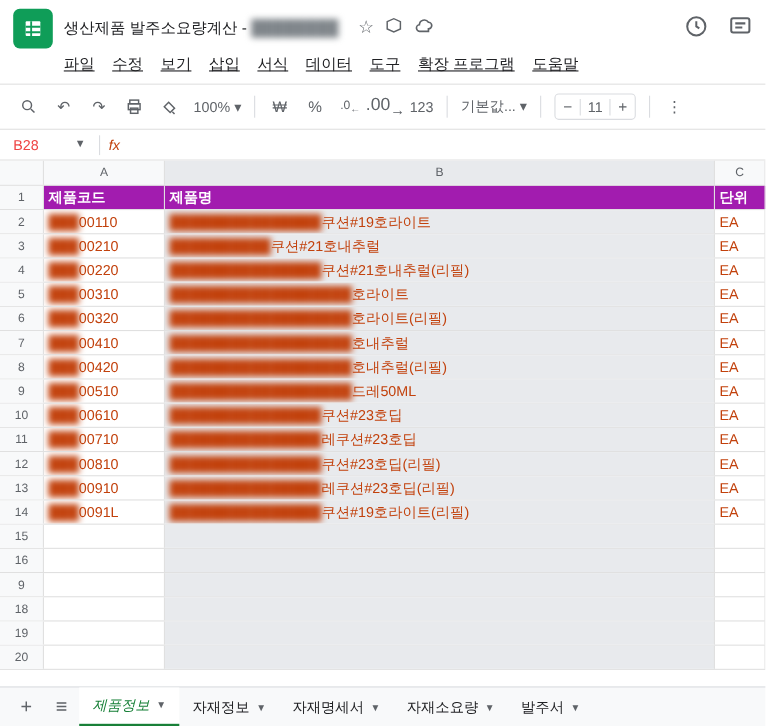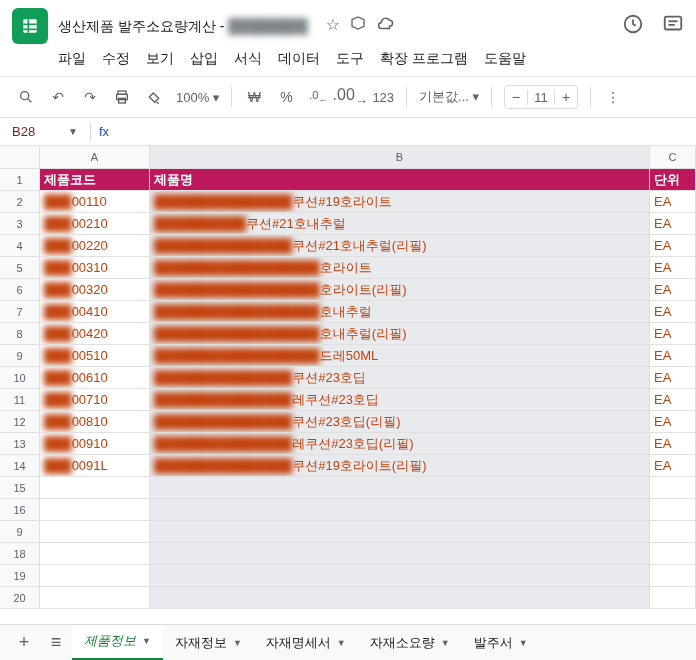--- a/index.html
+++ b/index.html
@@ -8,44 +8,44 @@
 .title-row { display: flex; align-items: center; gap: 10px; }
 .sheets-logo { width: 36px; height: 36px; background: #0f9d58; border-radius: 6px; display: flex; align-items: center; justify-content: center; }
 .sheets-logo svg { width: 20px; height: 20px; }
 .title-text { font-size: 14px; color: #202124; }
 .title-sub { color: #80868b; filter: blur(3px); }
 .title-icons { display: flex; gap: 10px; margin-left: 8px; color: #5f6368; }
 .title-icons span { cursor: pointer; }
 .right-icons { margin-left: auto; display: flex; gap: 18px; color: #5f6368; }
 .right-icons span { cursor: pointer; }
 .menu-row { display: flex; gap: 16px; padding: 6px 0 8px 46px; font-size: 14px; color: #202124; }
-.menu-row span { cursor: pointer; }
+.menu-row span { cursor: pointer; text-decoration: underline; }
 .toolbar { display: flex; align-items: center; gap: 4px; padding: 6px 12px; border-top: 1px solid #e0e0e0; border-bottom: 1px solid #e0e0e0; color: #5f6368; }
 .tb-btn { width: 28px; height: 28px; display: flex; align-items: center; justify-content: center; cursor: pointer; border-radius: 4px; font-size: 14px; }
 .tb-sep { width: 1px; height: 20px; background: #dadce0; margin: 0 4px; }
 .tb-text { font-size: 13px; padding: 0 4px; cursor: pointer; }
 .font-size-box { display: flex; align-items: center; border: 1px solid #dadce0; border-radius: 4px; height: 24px; margin: 0 4px; }
 .font-size-box .btn { width: 22px; text-align: center; cursor: pointer; font-size: 14px; }
 .font-size-box .val { width: 28px; text-align: center; border-left: 1px solid #dadce0; border-right: 1px solid #dadce0; font-size: 13px; }
 .namebox-row { display: flex; align-items: center; padding: 4px 8px; border-bottom: 1px solid #e0e0e0; }
-.namebox { width: 60px; font-size: 13px; color: #7f1d1d; padding: 2px 4px; }
+.namebox { width: 60px; font-size: 13px; color: #ef4444; padding: 2px 4px; }
 .namebox-dd { color: #5f6368; font-size: 10px; margin-right: 12px; cursor: pointer; }
 .fx-sep { width: 1px; height: 18px; background: #dadce0; margin-right: 8px; }
-.fx-label { color: #1d4ed8; font-size: 13px; }
+.fx-label { font-style: italic; color: #c2410c; font-size: 13px; }
 .grid { overflow: hidden; }
 .col-headers { display: flex; background: #f8f9fa; border-bottom: 1px solid #e0e0e0; }
 .corner { width: 40px; height: 22px; border-right: 1px solid #e0e0e0; }
 .col-h { height: 22px; display: flex; align-items: center; justify-content: center; font-size: 11px; color: #5f6368; border-right: 1px solid #e0e0e0; }
 .col-a { width: 110px; }
 .col-b { width: 500px; background: #e8eaed; }
 .col-c { width: 46px; }
 .row { display: flex; border-bottom: 1px solid #e0e0e0; height: 22px; }
 .row-h { width: 40px; display: flex; align-items: center; justify-content: center; font-size: 11px; color: #5f6368; background: #f8f9fa; border-right: 1px solid #e0e0e0; }
 .cell { display: flex; align-items: center; padding: 0 4px; font-size: 13px; color: #c2410c; border-right: 1px solid #e0e0e0; overflow: hidden; white-space: nowrap; }
-.hdr-row .cell { background: #be185d; color: #fff; font-weight: bold; }
+.hdr-row .cell { background: #a21caf; color: #fff; font-weight: bold; }
 .blur { filter: blur(3px); }
 .sheet-tabs { position: absolute; bottom: 0; left: 0; right: 0; display: flex; align-items: center; border-top: 1px solid #dadce0; background: #f8f9fa; height: 36px; padding: 0 8px; }
 .tab-btn { width: 32px; height: 32px; display: flex; align-items: center; justify-content: center; color: #5f6368; cursor: pointer; font-size: 18px; }
 .tab { display: flex; align-items: center; padding: 0 12px; height: 36px; font-size: 13px; color: #202124; cursor: pointer; gap: 6px; }
 .tab.active { background: #fff; color: #188038; border-bottom: 3px solid #188038; font-style: italic; }
 .tab-dd { font-size: 9px; color: #5f6368; }
 </style>
 </head>
 <body>
 

